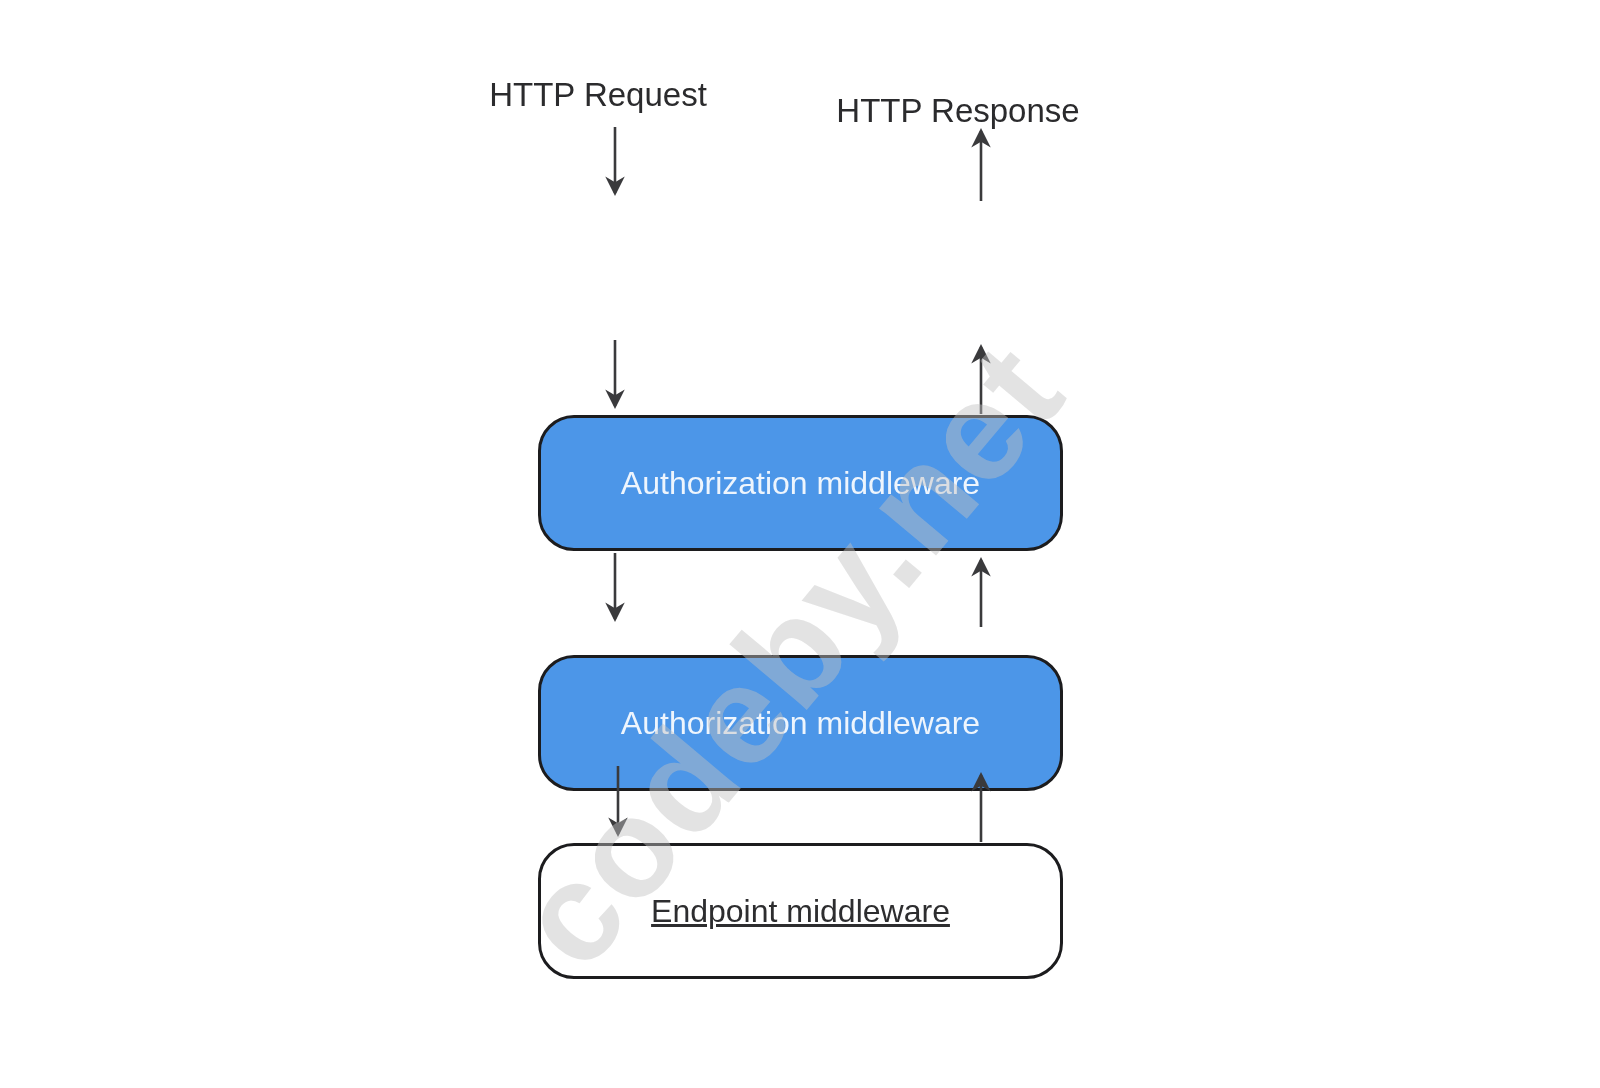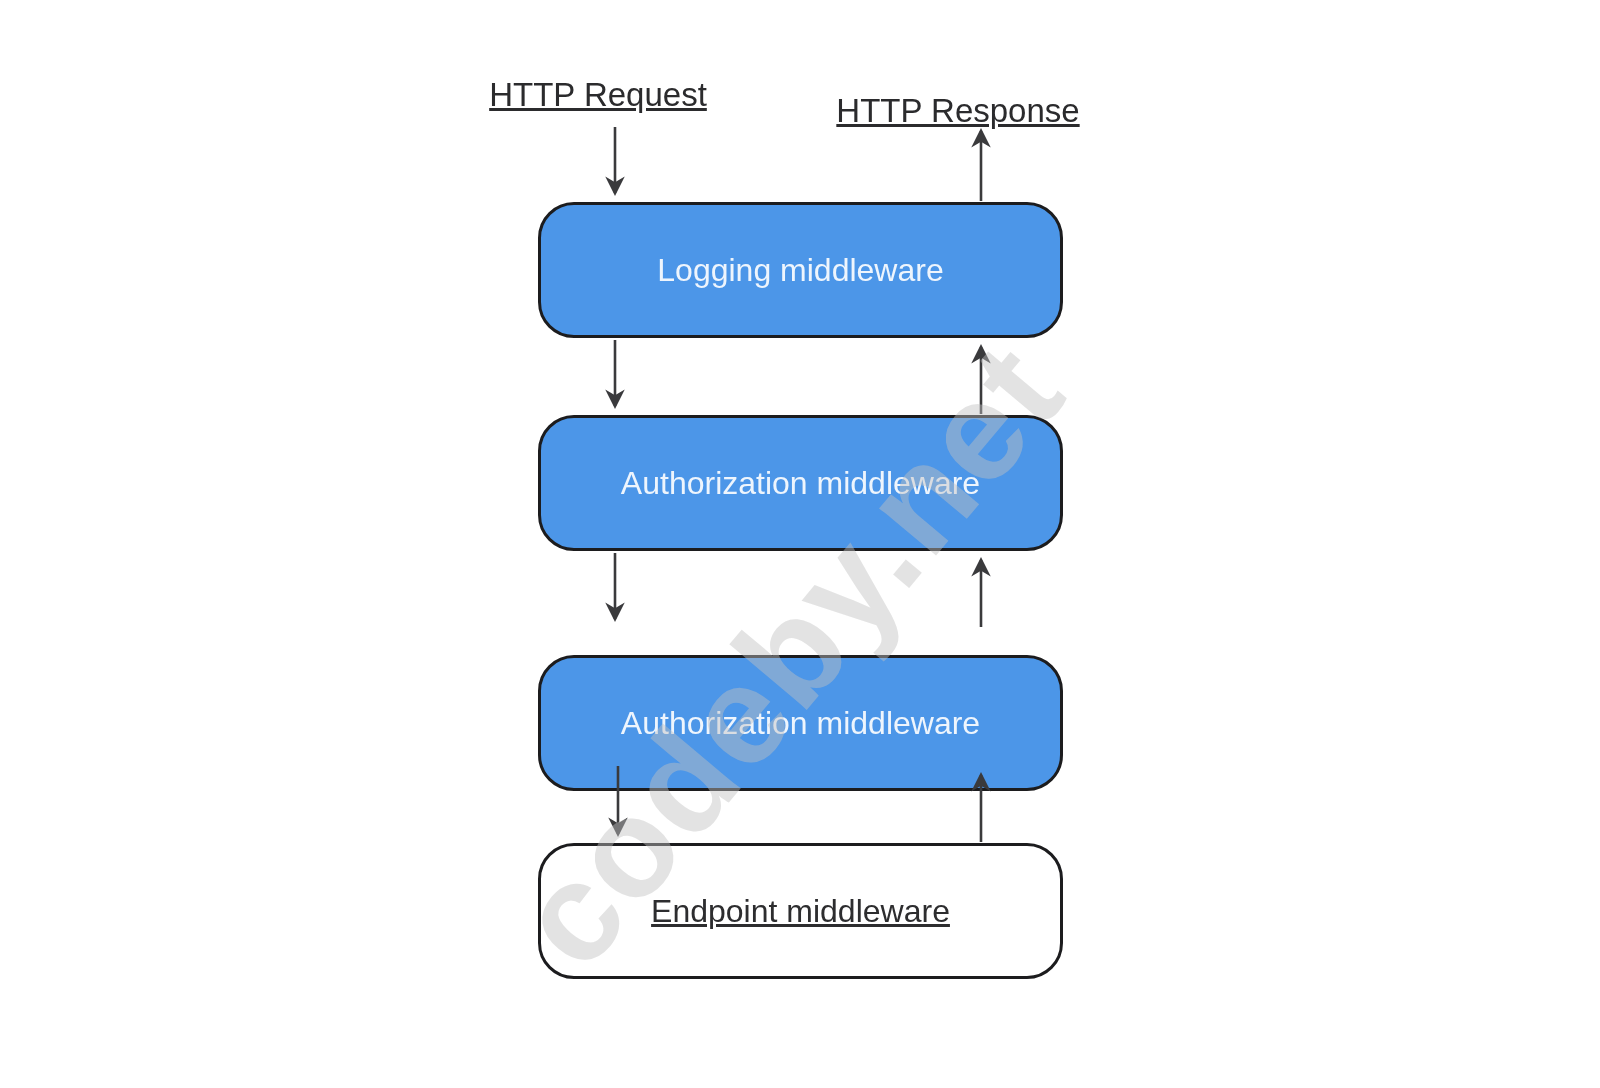--- a/index.html
+++ b/index.html
@@ -25,21 +25,20 @@
     background: var(--canvas-bg);
     overflow: hidden;
   }
   .flow-label {
     position: absolute;
     width: 320px;
     text-align: center;
     font-size: 33px;
     color: var(--label-text);
     white-space: nowrap;
-    text-decoration: underline;
   }
   .flow-label.request  { left: 438px; top: 76px; }
   .flow-label.response { left: 798px; top: 92px; }
   .arrow-layer {
     position: absolute;
     left: 0; top: 0;
     width: 1600px;
     height: 1088px;
     z-index: 3;
   }
@@ -109,23 +108,20 @@
     <line x1="615" y1="340" x2="615" y2="406" marker-end="url(#ah)"></line>
     <line x1="615" y1="553" x2="615" y2="619" marker-end="url(#ah)"></line>
     <line x1="618" y1="766" x2="618" y2="834" marker-end="url(#ah)"></line>
 
     <line x1="981" y1="201" x2="981" y2="131" marker-end="url(#ah)"></line>
     <line x1="981" y1="414" x2="981" y2="347" marker-end="url(#ah)"></line>
     <line x1="981" y1="627" x2="981" y2="560" marker-end="url(#ah)"></line>
     <line x1="981" y1="842" x2="981" y2="775" marker-end="url(#ah)"></line>
   </svg>
 
-  <div class="node node--filled node-0">
-    <span>Logging middleware</span>
-  </div>
 
   <div class="node node--filled node-1">
     <span>Authorization middleware</span>
   </div>
 
   <div class="node node--filled node-2">
     <span>Authorization middleware</span>
   </div>
 
   <div class="node node--outline node-3">

